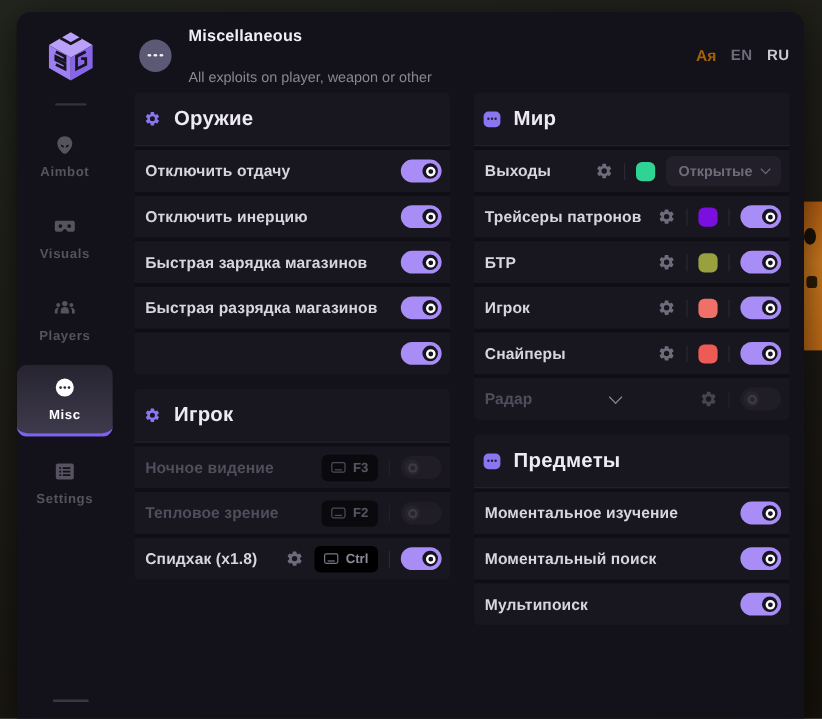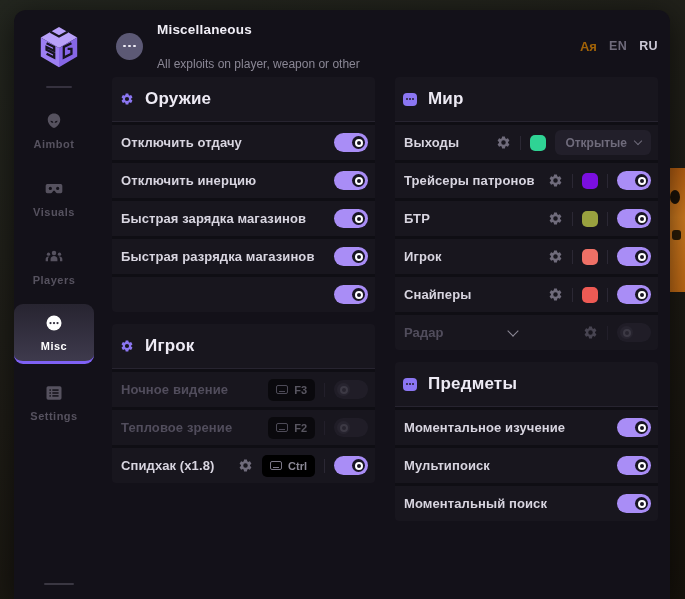--- a/index.html
+++ b/index.html
@@ -397,30 +397,30 @@
             <div class="sec-row">
               <span class="row-label">Моментальное изучение</span>
               <div class="row-mid"></div>
               <div class="ctrls">
                 <span class="tgl on">
                   <span class="knob"></span>
                 </span>
               </div>
             </div>
             <div class="sec-row">
+              <span class="row-label">Моментальный поиск</span>
+              <div class="row-mid"></div>
+              <div class="ctrls">
+                <span class="tgl on">
+                  <span class="knob"></span>
+                </span>
+              </div>
+            </div>
+            <div class="sec-row">
               <span class="row-label">Мультипоиск</span>
-              <div class="row-mid"></div>
-              <div class="ctrls">
-                <span class="tgl on">
-                  <span class="knob"></span>
-                </span>
-              </div>
-            </div>
-            <div class="sec-row">
-              <span class="row-label">Моментальный поиск</span>
               <div class="row-mid"></div>
               <div class="ctrls">
                 <span class="tgl on">
                   <span class="knob"></span>
                 </span>
               </div>
             </div>
           </div>
         </div>
     </div>

